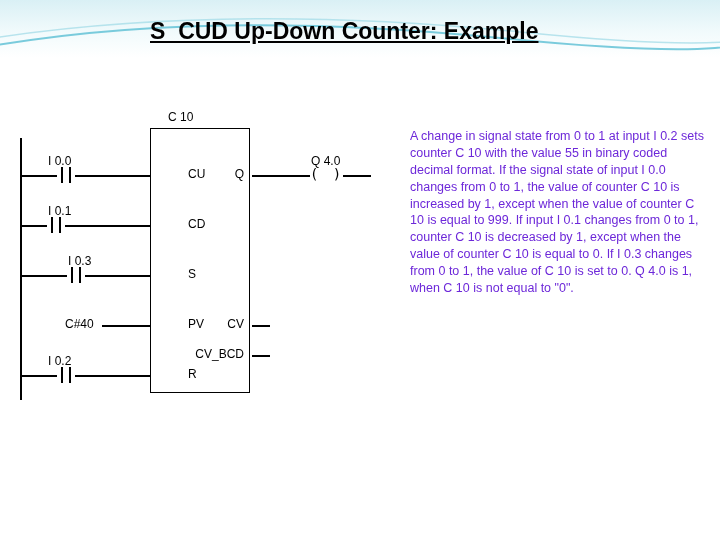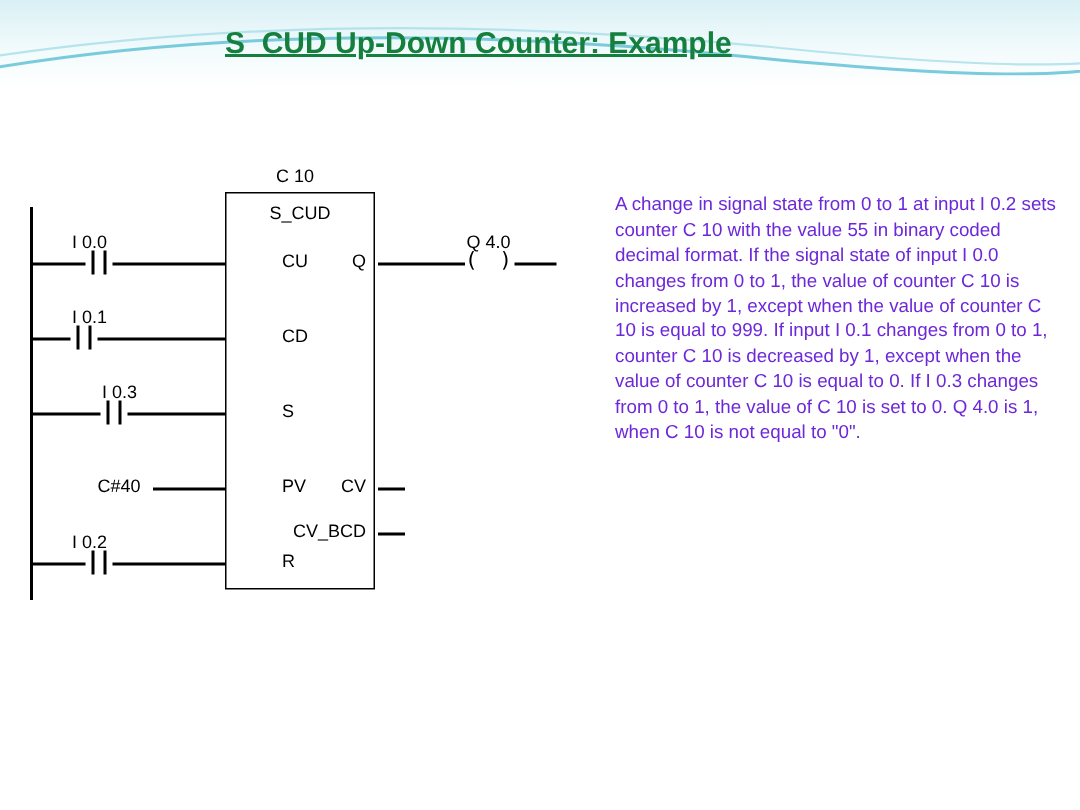--- a/index.html
+++ b/index.html
@@ -18,23 +18,23 @@
     background: linear-gradient(to bottom,
       rgba(180,225,235,0.5) 0%,
       rgba(210,240,245,0.3) 55%,
       rgba(255,255,255,0) 100%);
   }
   .header-band svg { position: absolute; top: 0; left: 0; }
   .title {
     position: absolute;
     top: 18px;
     left: 150px;
-    font-size: 20px;
+    font-size: 23px;
     font-weight: bold;
-    color: #15803d;
+    color: #000000;
     text-decoration: underline;
   }
   .content {
     position: absolute;
     top: 110px;
     left: 20px;
     right: 15px;
     display: flex;
     gap: 20px;
   }
@@ -49,21 +49,21 @@
     position: absolute;
     left: 0;
     top: 28px;
     bottom: 0;
     width: 2px;
     height: 262px;
     background: #000;
   }
   .block-name {
     position: absolute;
-    left: 164px;
+    left: 148px;
     top: 0;
     font-size: 12px;
   }
   .block {
     position: absolute;
     left: 130px;
     top: 18px;
     width: 100px;
     height: 265px;
     border: 1.5px solid #000;
@@ -140,21 +140,20 @@
 <div class="title">S_CUD Up-Down Counter: Example</div>
 
 <div class="content">
 
   <div class="ladder">
     <div class="rail"></div>
 
     <div class="block-name">C 10</div>
 
     <div class="block">
-      <div class="block-title">S_CUD</div>
       <span class="port left" style="top:38px">CU</span>
       <span class="port right" style="top:38px">Q</span>
       <span class="port left" style="top:88px">CD</span>
       <span class="port left" style="top:138px">S</span>
       <span class="port left" style="top:188px">PV</span>
       <span class="port right" style="top:188px">CV</span>
       <span class="port right" style="top:218px">CV_BCD</span>
       <span class="port left" style="top:238px">R</span>
     </div>
 

